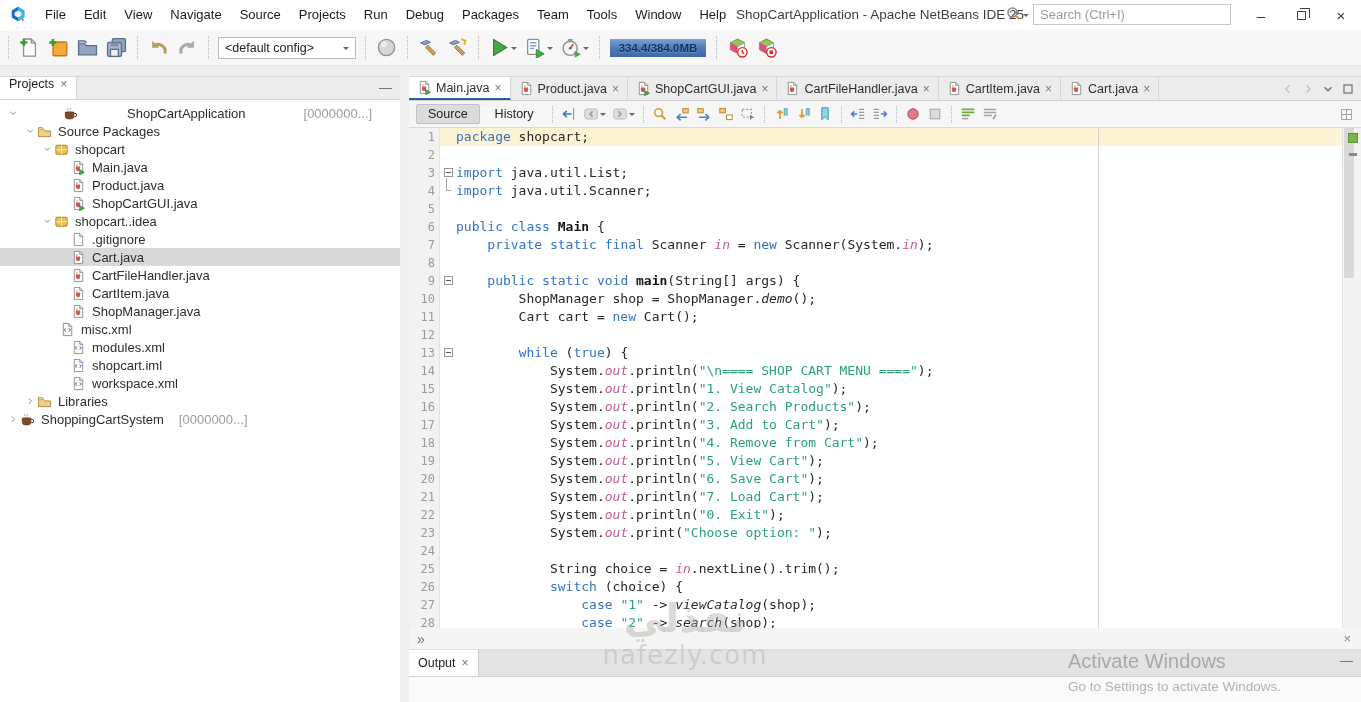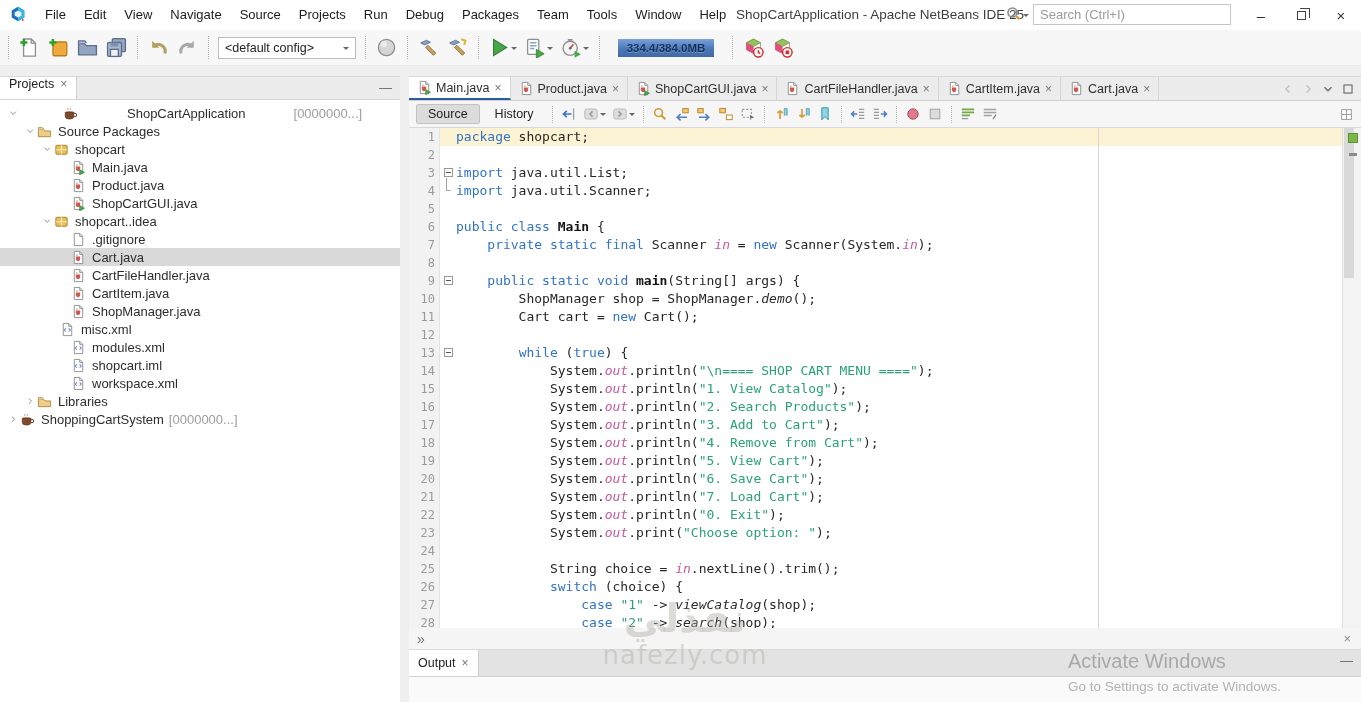--- a/index.html
+++ b/index.html
@@ -26,40 +26,40 @@
 
   
   .toolbar{position:absolute;left:0;top:30px;width:100%;height:36px;background:#f7f7f7;
            display:flex;align-items:center;border-bottom:1px solid #e9e9e9;padding-left:2px;}
   .tgroup{display:flex;align-items:center;}
   .tsep{border-left:1px dotted #b4b4b4;height:23px;margin:0 6px;}
   .tbtn{display:flex;align-items:center;padding:2px 3px;margin:0 1px;}
   .tbtn .ic svg{width:21px;height:21px;}
   .configsel{display:flex;align-items:center;justify-content:space-between;width:138px;height:22px;background:#fff;
              border:1px solid #bdbdbd;padding:0 6px;font-size:12.5px;color:#222;margin:0 3px;}
-  .mem{width:96px;height:18px;margin:0 12px;background:linear-gradient(180deg,#7ba2d6 0%,#4a77b8 55%,#3f69a8 100%);
+  .mem{width:96px;height:18px;margin:0 4px;background:linear-gradient(180deg,#7ba2d6 0%,#4a77b8 55%,#3f69a8 100%);
        color:#12315c;font-weight:bold;font-size:11.5px;display:flex;align-items:center;justify-content:center;
        text-shadow:0 1px 0 rgba(255,255,255,.25);}
 
   
   .main{position:absolute;left:0;top:66px;right:0;bottom:0;background:#efefef;display:flex;padding-top:10px;}
   .projects{width:400px;background:#fff;display:flex;flex-direction:column;border-top:1px solid #d9d9d9;}
   .paneltabs{height:23px;background:#ececec;border-bottom:1px solid #d4d4d4;display:flex;align-items:stretch;position:relative;}
   .paneltab{background:#fff;display:flex;padding:0 9px;border-right:1px solid #d4d4d4;font-size:12.5px;color:#222;}
   .paneltab .x{margin-left:6px;color:#777;font-size:12px;}
   .panelmin{position:absolute;right:8px;top:0;line-height:22px;color:#666;font-size:13px;}
   .tree{flex:1;overflow:hidden;padding-top:4px;}
   .trow{display:flex;align-items:center;height:18px;white-space:nowrap;font-size:13px;color:#2d2d2d;}
   .trow.sel{background:#d9d9d9;}
   .tchev{width:14px;display:inline-flex;justify-content:center;}
   .tchev svg{width:11px;height:11px;}
   .ticon{width:17px;display:inline-flex;}
   .ticon svg{width:15px;height:15px;}
   .tlabel{margin-left:4px;}
-  .tbadge{margin-left:5px;color:#9d9d9d;}
+  .tbadge{margin-left:15px;color:#9d9d9d;}
 
   .splitter{width:9px;background:#efefef;}
 
   .editor{flex:1;min-width:0;display:flex;flex-direction:column;border-top:1px solid #d9d9d9;}
   .tabbar{height:24px;background:#ececec;border-bottom:1px solid #d0d0d0;display:flex;align-items:stretch;}
   .etab{display:flex;align-items:center;padding:0 8px;border-right:1px solid #d6d6d6;font-size:12.5px;color:#2e2e2e;background:#ececec;}
   .etab .ic svg{width:15px;height:15px;}
   .etab .tl{margin:0 5px 0 4px;}
   .etab .x{color:#787878;font-size:12px;}
   .etab.active{background:#fff;border-bottom:2px solid #2a5d9f;}

